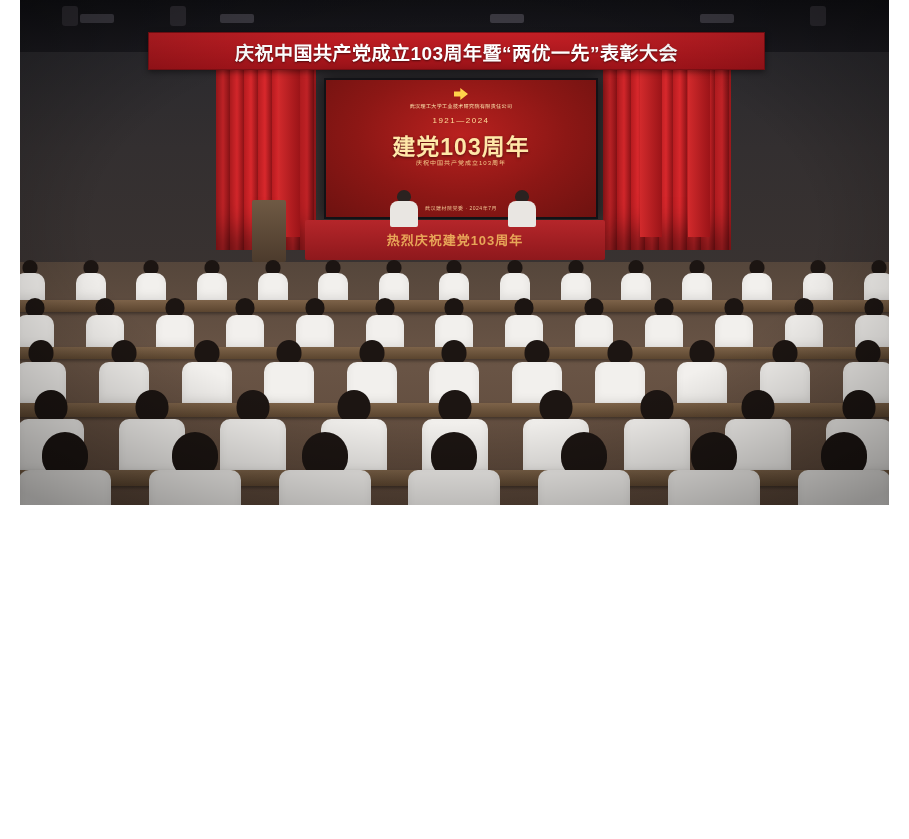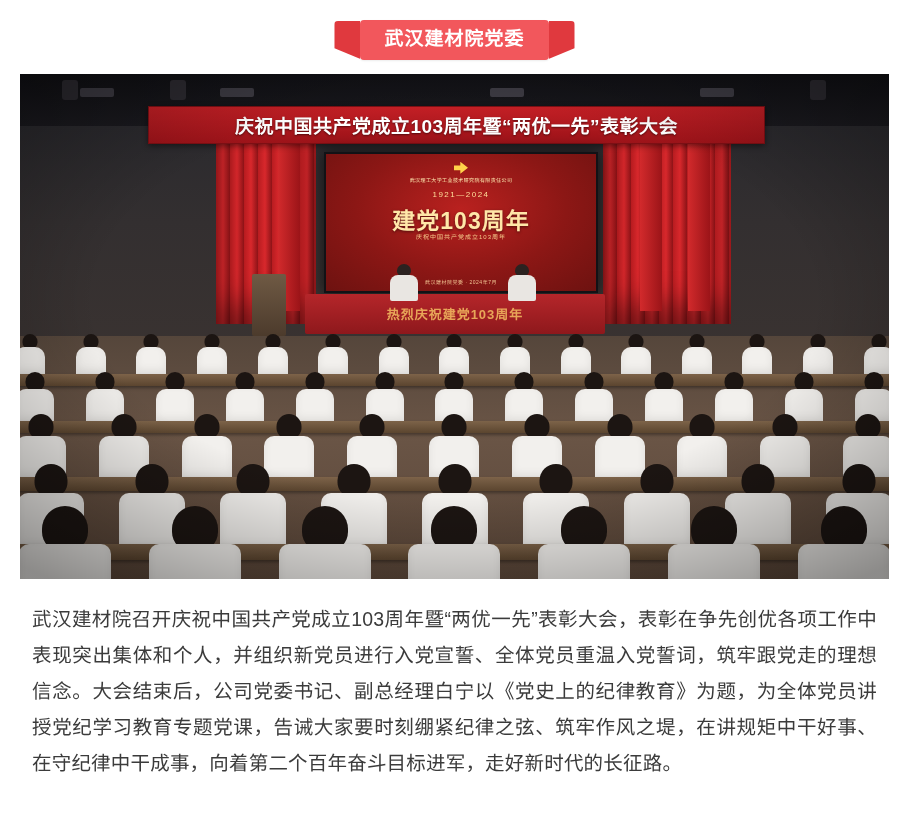--- a/index.html
+++ b/index.html
@@ -346,27 +346,20 @@
     color: #3b3b3b;
     text-align: justify;
     letter-spacing: 0.2px;
   }
 </style>
 </head>
 <body>
 
 <div class="page">
 
-  <div class="header">
-    <div class="badge-wrap">
-      <div class="ribbon-left"></div>
-      <div class="badge-core">武汉建材院党委</div>
-      <div class="ribbon-right"></div>
-    </div>
-  </div>
 
   <div class="photo-wrap">
     <div class="photo">
 
       <div class="ceiling">
         <div class="ceil-light" style="left:60px;"></div>
         <div class="ceil-light" style="left:200px;"></div>
         <div class="ceil-light" style="left:470px;"></div>
         <div class="ceil-light" style="left:680px;"></div>
         <div class="spot" style="left:42px;"></div>
@@ -651,17 +644,14 @@
         <div class="person" style="width:92px;height:108px;">
             <div class="h" style="width:46px;height:46px;"></div>
             <div class="b" style="height:70px;"></div>
           </div>
       </div>
 
       <div class="vignette"></div>
     </div>
   </div>
 
-  <div class="article">
-    <p>武汉建材院召开庆祝中国共产党成立103周年暨“两优一先”表彰大会，表彰在争先创优各项工作中表现突出集体和个人，并组织新党员进行入党宣誓、全体党员重温入党誓词，筑牢跟党走的理想信念。大会结束后，公司党委书记、副总经理白宁以《党史上的纪律教育》为题，为全体党员讲授党纪学习教育专题党课，告诫大家要时刻绷紧纪律之弦、筑牢作风之堤，在讲规矩中干好事、在守纪律中干成事，向着第二个百年奋斗目标进军，走好新时代的长征路。</p>
-  </div>
 
 </div>
 
 </body></html>

